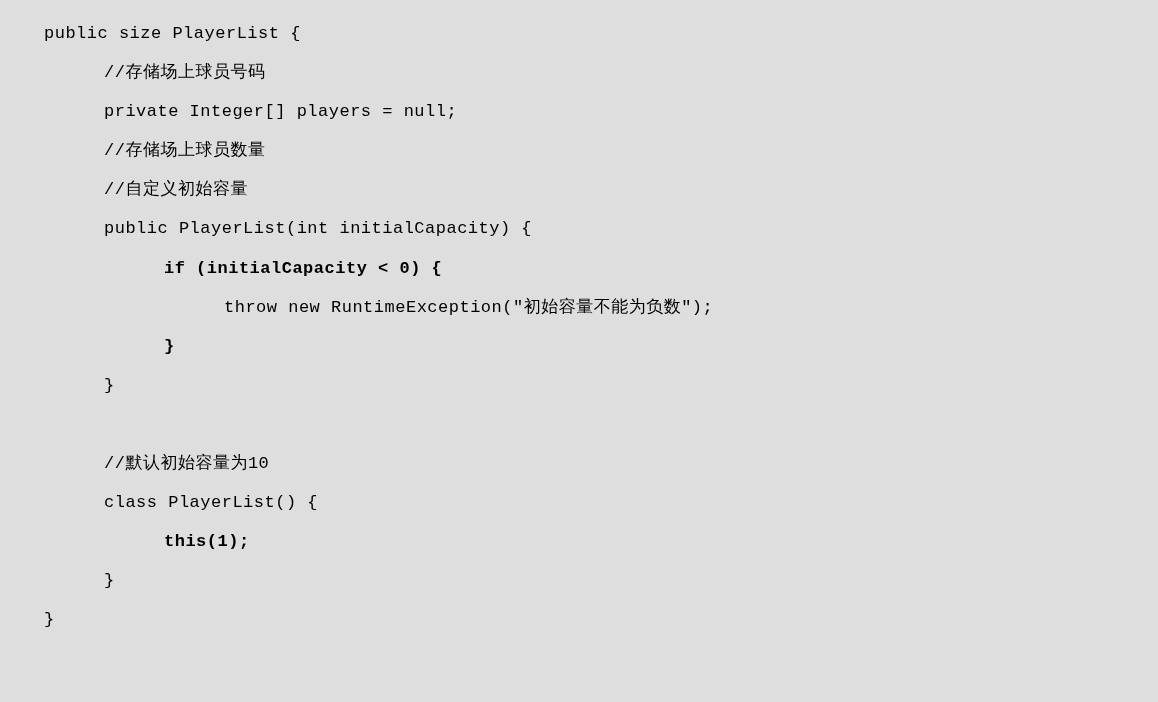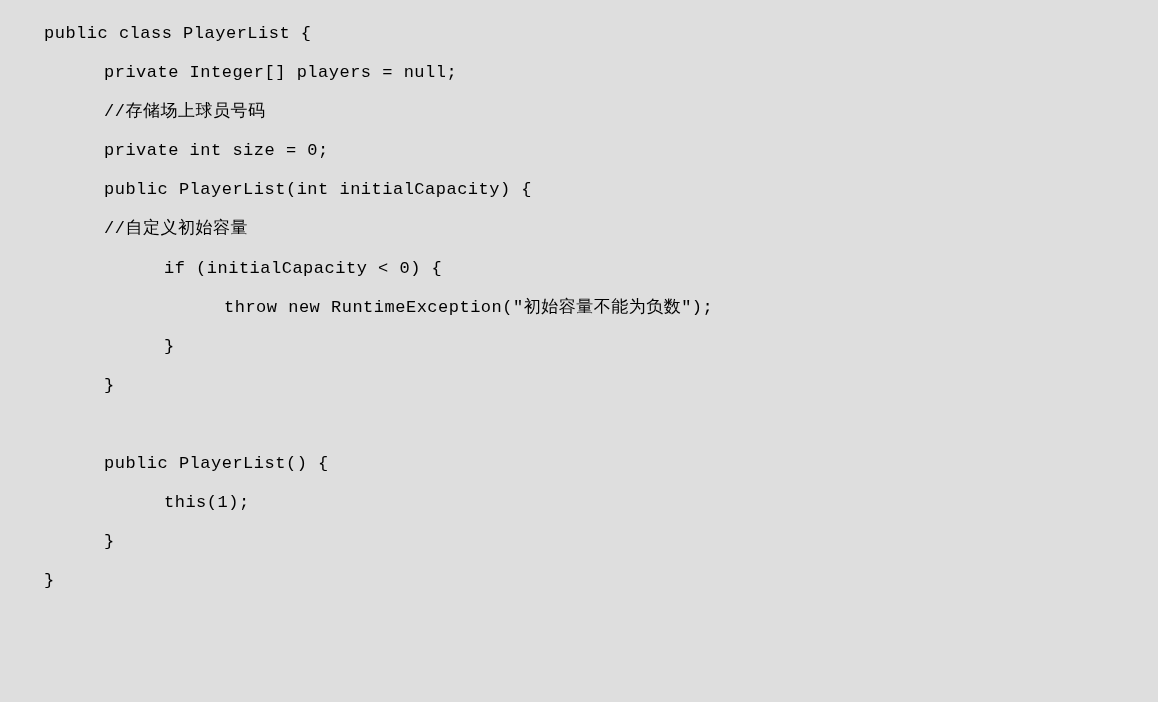--- a/index.html
+++ b/index.html
@@ -15,36 +15,37 @@
       padding: 14px 0 14px 44px;
       color: #000;
       width: 1158px;
       height: 702px;
       letter-spacing: 0.5px;
     }
     .code-line {
       white-space: pre;
     }
     .indent-1 { padding-left: 60px; }
-    .indent-2 { padding-left: 120px; }
+    .indent-2 { padding-left: 120px; font-weight: bold; }
     .indent-3 { padding-left: 180px; }
     .blank-line { height: 2.3em; }
   </style>
 </head>
 <body>
 
 <div>
-  <div class="code-line">public class PlayerList {</div>
+  <div class="code-line">public size PlayerList {</div>
+  <div class="code-line indent-1">//存储场上球员号码</div>
   <div class="code-line indent-1">private Integer[] players = null;</div>
-  <div class="code-line indent-1">//存储场上球员号码</div>
-  <div class="code-line indent-1">private int size = 0;</div>
+  <div class="code-line indent-1">//存储场上球员数量</div>
+  <div class="code-line indent-1">//自定义初始容量</div>
   <div class="code-line indent-1">public PlayerList(int initialCapacity) {</div>
-  <div class="code-line indent-1">//自定义初始容量</div>
   <div class="code-line indent-2">if (initialCapacity &lt; 0) {</div>
   <div class="code-line indent-3">throw new RuntimeException("初始容量不能为负数");</div>
   <div class="code-line indent-2">}</div>
   <div class="code-line indent-1">}</div>
   <div class="blank-line"></div>
-  <div class="code-line indent-1">public PlayerList() {</div>
+  <div class="code-line indent-1">//默认初始容量为10</div>
+  <div class="code-line indent-1">class PlayerList() {</div>
   <div class="code-line indent-2">this(1);</div>
   <div class="code-line indent-1">}</div>
   <div class="code-line">}</div>
 </div>
 
 </body></html>

